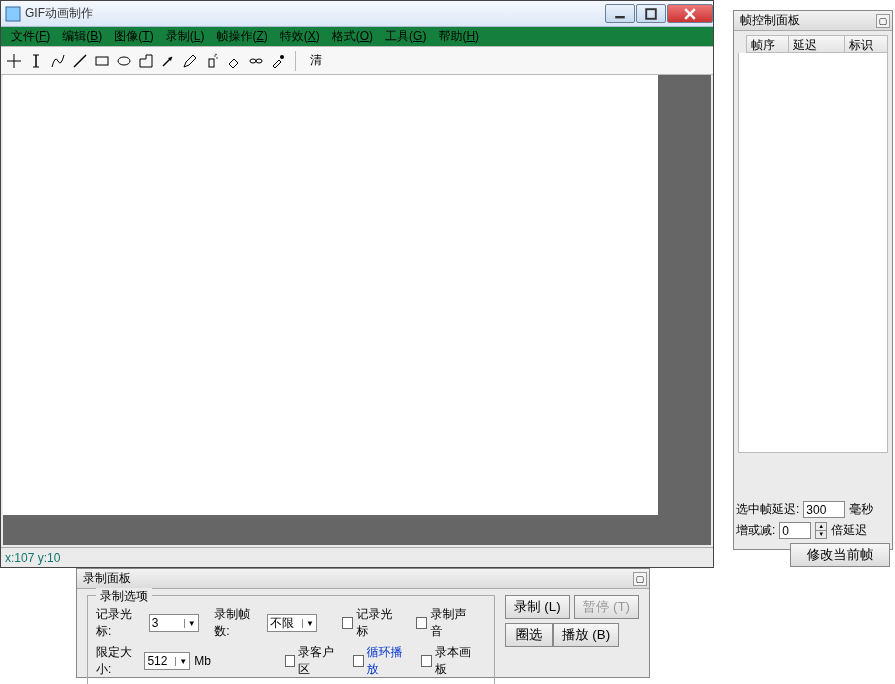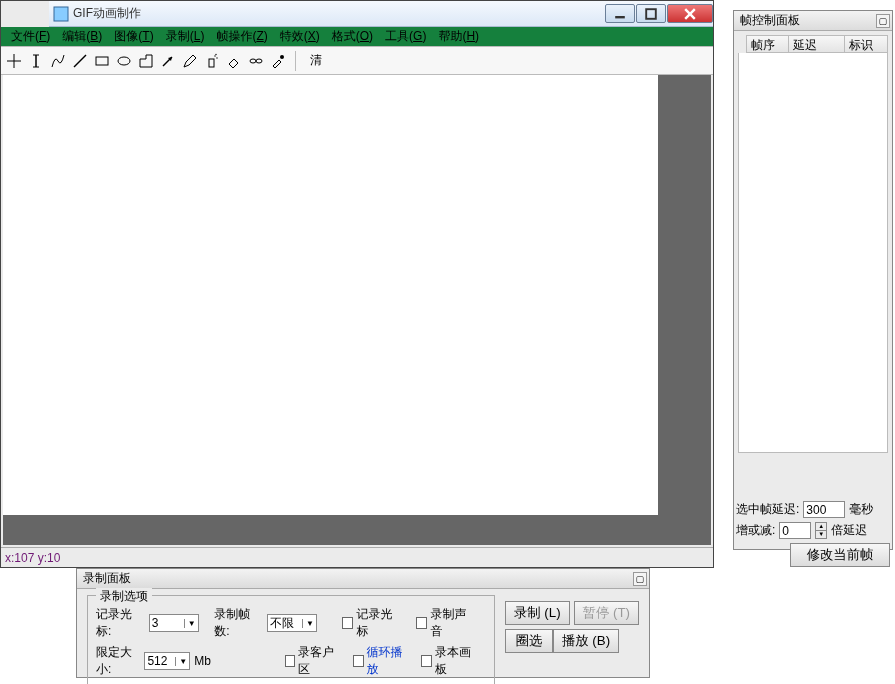--- a/index.html
+++ b/index.html
@@ -1,40 +1,40 @@
 <!DOCTYPE html>
 <html><head>
 <meta charset="utf-8">
 <style>
 * { box-sizing: border-box; font-family: "Microsoft YaHei", SimSun, Arial, sans-serif; }
 body { margin: 0; background: #fff; font-size: 12px; width: 895px; height: 684px; position: relative; }
 
 
 .main-window { position: absolute; left: 0; top: 0; width: 714px; height: 568px; border: 1px solid #444; background: #ebebeb; }
-.titlebar { height: 26px; background: linear-gradient(#f5f9fe, #dce8f7); border-bottom: 1px solid #a9bcd1; display: flex; align-items: center; padding-left: 4px; margin-left: 48px; }
+.titlebar { height: 26px; background: linear-gradient(#f5f9fe, #dce8f7); border-bottom: 1px solid #a9bcd1; display: flex; align-items: center; padding-left: 4px; }
 .titlebar .app-icon { width: 16px; height: 16px; margin-right: 4px; }
 .titlebar .title { flex: 1; color: #333; }
 .win-btns { display: flex; }
 .win-btn { width: 30px; height: 19px; margin-left: 1px; display: flex; align-items: center; justify-content: center; border: 1px solid #6a7f98; border-radius: 2px; }
 .win-btn.min, .win-btn.max { background: linear-gradient(#eaf2fb, #c8dbef); }
 .win-btn.close { width: 46px; background: linear-gradient(#e77, #c33); color: #fff; }
 
 .menubar { height: 20px; background: #15803d; border-bottom: 1px solid #bbb; display: flex; align-items: center; padding-left: 4px; }
 .menu-item { padding: 0 6px; cursor: default; }
 .menu-item u { text-decoration: underline; }
 
 .toolbar { height: 28px; background: #f7f7f7; border-bottom: 1px solid #bbb; display: flex; align-items: center; padding-left: 4px; gap: 4px; }
 .tool { width: 18px; height: 18px; display: flex; align-items: center; justify-content: center; color: #222; cursor: pointer; }
 .tool-sep { width: 1px; height: 20px; background: #bbb; margin: 0 4px; }
 .tool-clear { padding: 0 6px; }
 
 .canvas-area { position: absolute; top: 74px; left: 2px; right: 2px; bottom: 22px; background: #666; display: flex; align-items: flex-start; justify-content: flex-start; overflow: hidden; }
 .canvas { width: 655px; height: 440px; background: #fff; margin: 0; }
 
-.statusbar { position: absolute; bottom: 0; left: 0; right: 0; height: 20px; background: #ebebeb; border-top: 1px solid #aaa; display: flex; align-items: center; padding-left: 4px; font-family: Consolas, monospace; color: #701a75; }
+.statusbar { position: absolute; bottom: 0; left: 0; right: 0; height: 20px; background: #ebebeb; border-top: 1px solid #aaa; display: flex; align-items: center; padding-left: 4px; font-family: Consolas, monospace; color: #0f766e; }
 
 
 .frame-panel { position: absolute; right: 2px; top: 10px; width: 160px; height: 540px; border: 1px solid #888; background: #ebebeb; }
 .panel-title { height: 20px; background: linear-gradient(#f3f3f3, #dcdcdc); border-bottom: 1px solid #aaa; display: flex; align-items: center; padding-left: 6px; }
 .panel-title .sp { flex: 1; }
 .small-close { width: 14px; height: 14px; border: 1px solid #999; background: #f4f4f4; display: flex; align-items: center; justify-content: center; font-size: 9px; margin-right: 2px; cursor: pointer; }
 
 .list-head { height: 18px; background: #ebebeb; border-bottom: 1px solid #bbb; display: flex; margin: 4px 4px 0 12px; border: 1px solid #bbb; }
 .list-head .col { border-right: 1px solid #bbb; padding: 1px 4px; background: linear-gradient(#f7f7f7, #e4e4e4); }
 .list-body { height: 400px; background: #fff; margin: 0 4px; border: 1px solid #bbb; border-top: none; }
@@ -49,21 +49,21 @@
 
 
 .record-panel { position: absolute; left: 76px; top: 568px; width: 574px; height: 110px; border: 1px solid #888; background: #ebebeb; }
 .rec-body { padding: 6px 10px; }
 .fieldset { border: 1px solid #aaa; padding: 6px 8px 8px 8px; position: relative; }
 .fieldset .legend { position: absolute; top: -8px; left: 8px; background: #ebebeb; padding: 0 4px; }
 .sel { width: 52px; height: 18px; border: 1px solid #888; background: #fff; display: inline-flex; align-items: center; padding: 0 2px; }
 .sel .arr { margin-left: auto; font-size: 8px; border-left: 1px solid #888; padding-left: 3px; }
 .chk { width: 12px; height: 12px; border: 1px solid #666; background: #fff; display: inline-block; margin-right: 3px; vertical-align: middle; }
 .chklbl { display: inline-flex; align-items: center; margin-right: 10px; cursor: pointer; }
-.rec-btns { display: flex; flex-direction: column; gap: 4px; margin-left: 10px; margin-top: 6px; }
+.rec-btns { display: flex; flex-direction: column; gap: 4px; margin-left: 10px; }
 .link { color: #0033cc; }
 
 svg { width: 16px; height: 16px; }
 </style>
 </head>
 <body>
 
 <div class="main-window">
   <div class="titlebar">
     <span class="app-icon">

